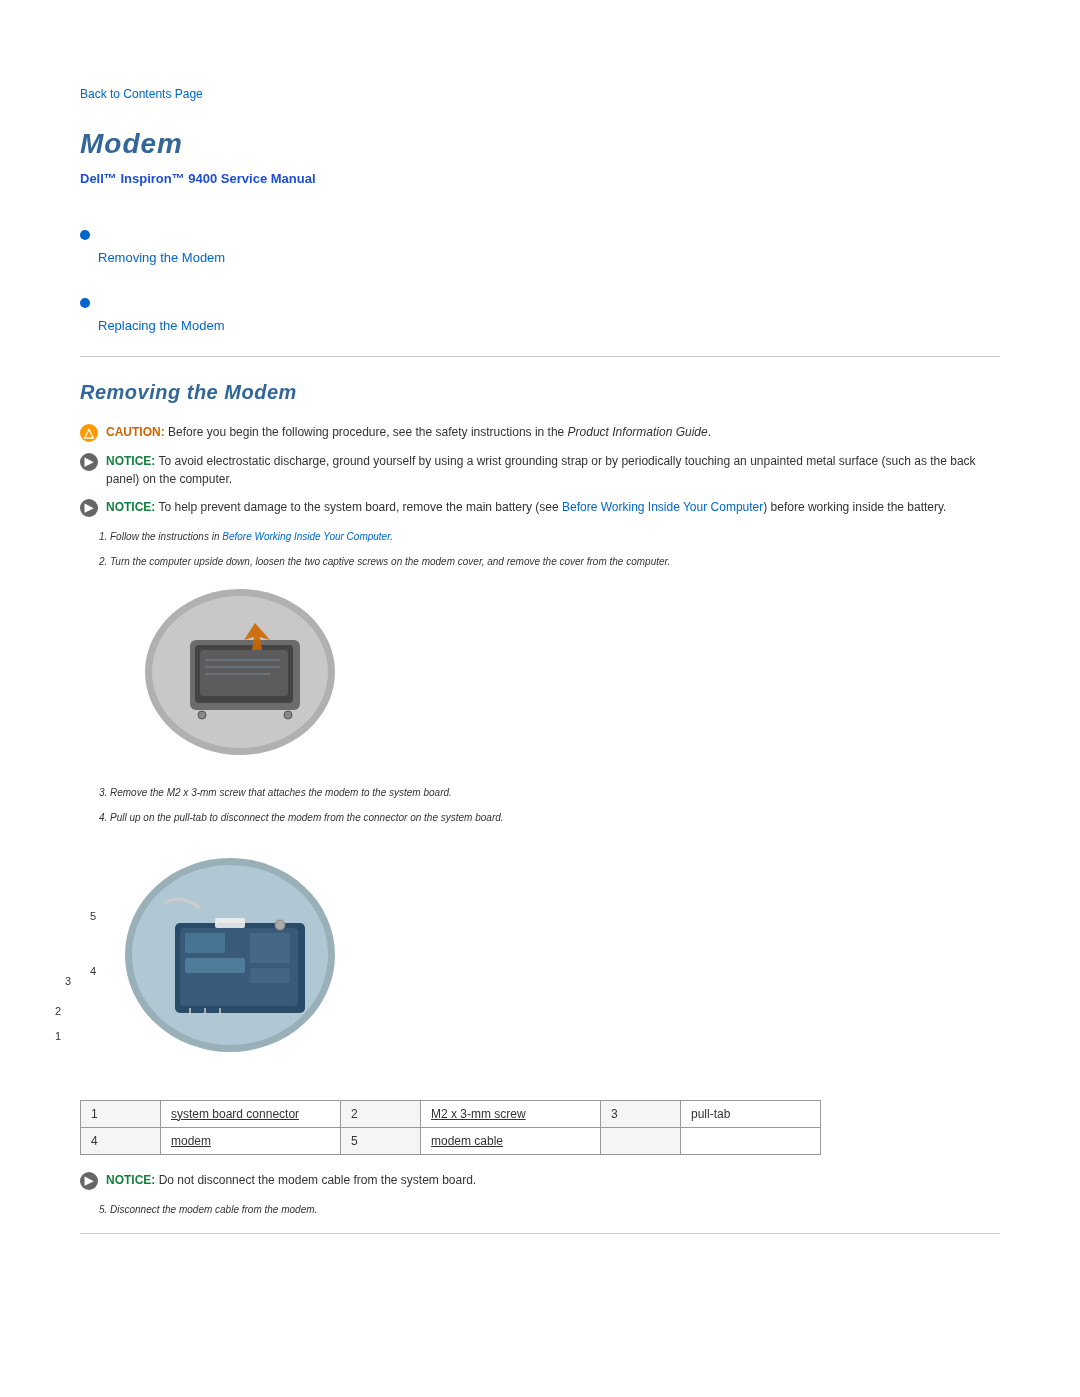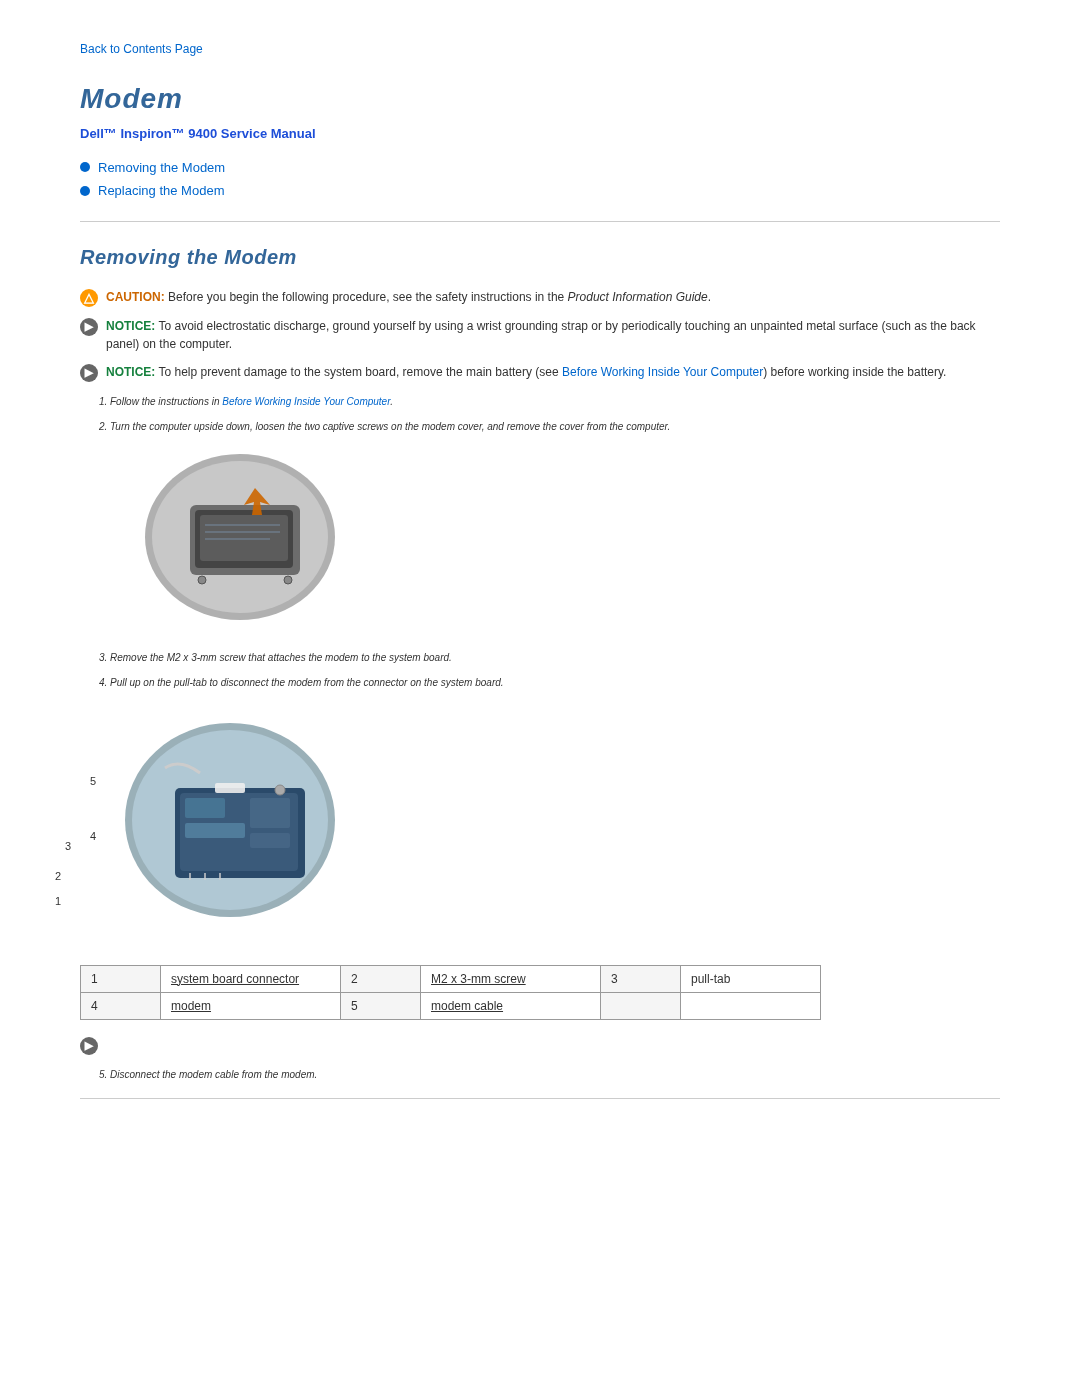--- a/index.html
+++ b/index.html
@@ -6,21 +6,21 @@
     body {
       font-family: Arial, Helvetica, sans-serif;
       font-size: 13px;
       color: #333;
       background: #fff;
       width: 1080px;
       min-height: 1397px;
       padding: 40px 80px;
       line-height: 1.5;
     }
-    a { color: #0066cc; text-decoration: none; }
+    a { color: #0066cc; text-decoration: none; margin-top: 45px; }
     .back-link { font-size: 12px; color: #0066cc; margin-bottom: 20px; display: block; }
     .page-title {
       font-size: 28px;
       font-weight: bold;
       color: #336699;
       font-family: Arial, sans-serif;
       letter-spacing: 1px;
       margin-bottom: 4px;
       font-style: italic;
     }
@@ -254,20 +254,24 @@
           <td class="td-num"></td>
           <td class="td-label2"></td>
         </tr>
       </tbody>
     </table>
   </div>
 
   
   <div class="notice-block">
     <div class="notice-icon notice-icon-gray">▶</div>
+    <div>
+      <span class="notice-keyword notice">NOTICE:</span>
+      <span>Do not disconnect the modem cable from the system board.</span>
+    </div>
   </div>
 
   
   <ol class="step-list" start="5">
     <li class="step-item">Disconnect the modem cable from the modem.</li>
   </ol>
 
 </div>
 
 <hr>

